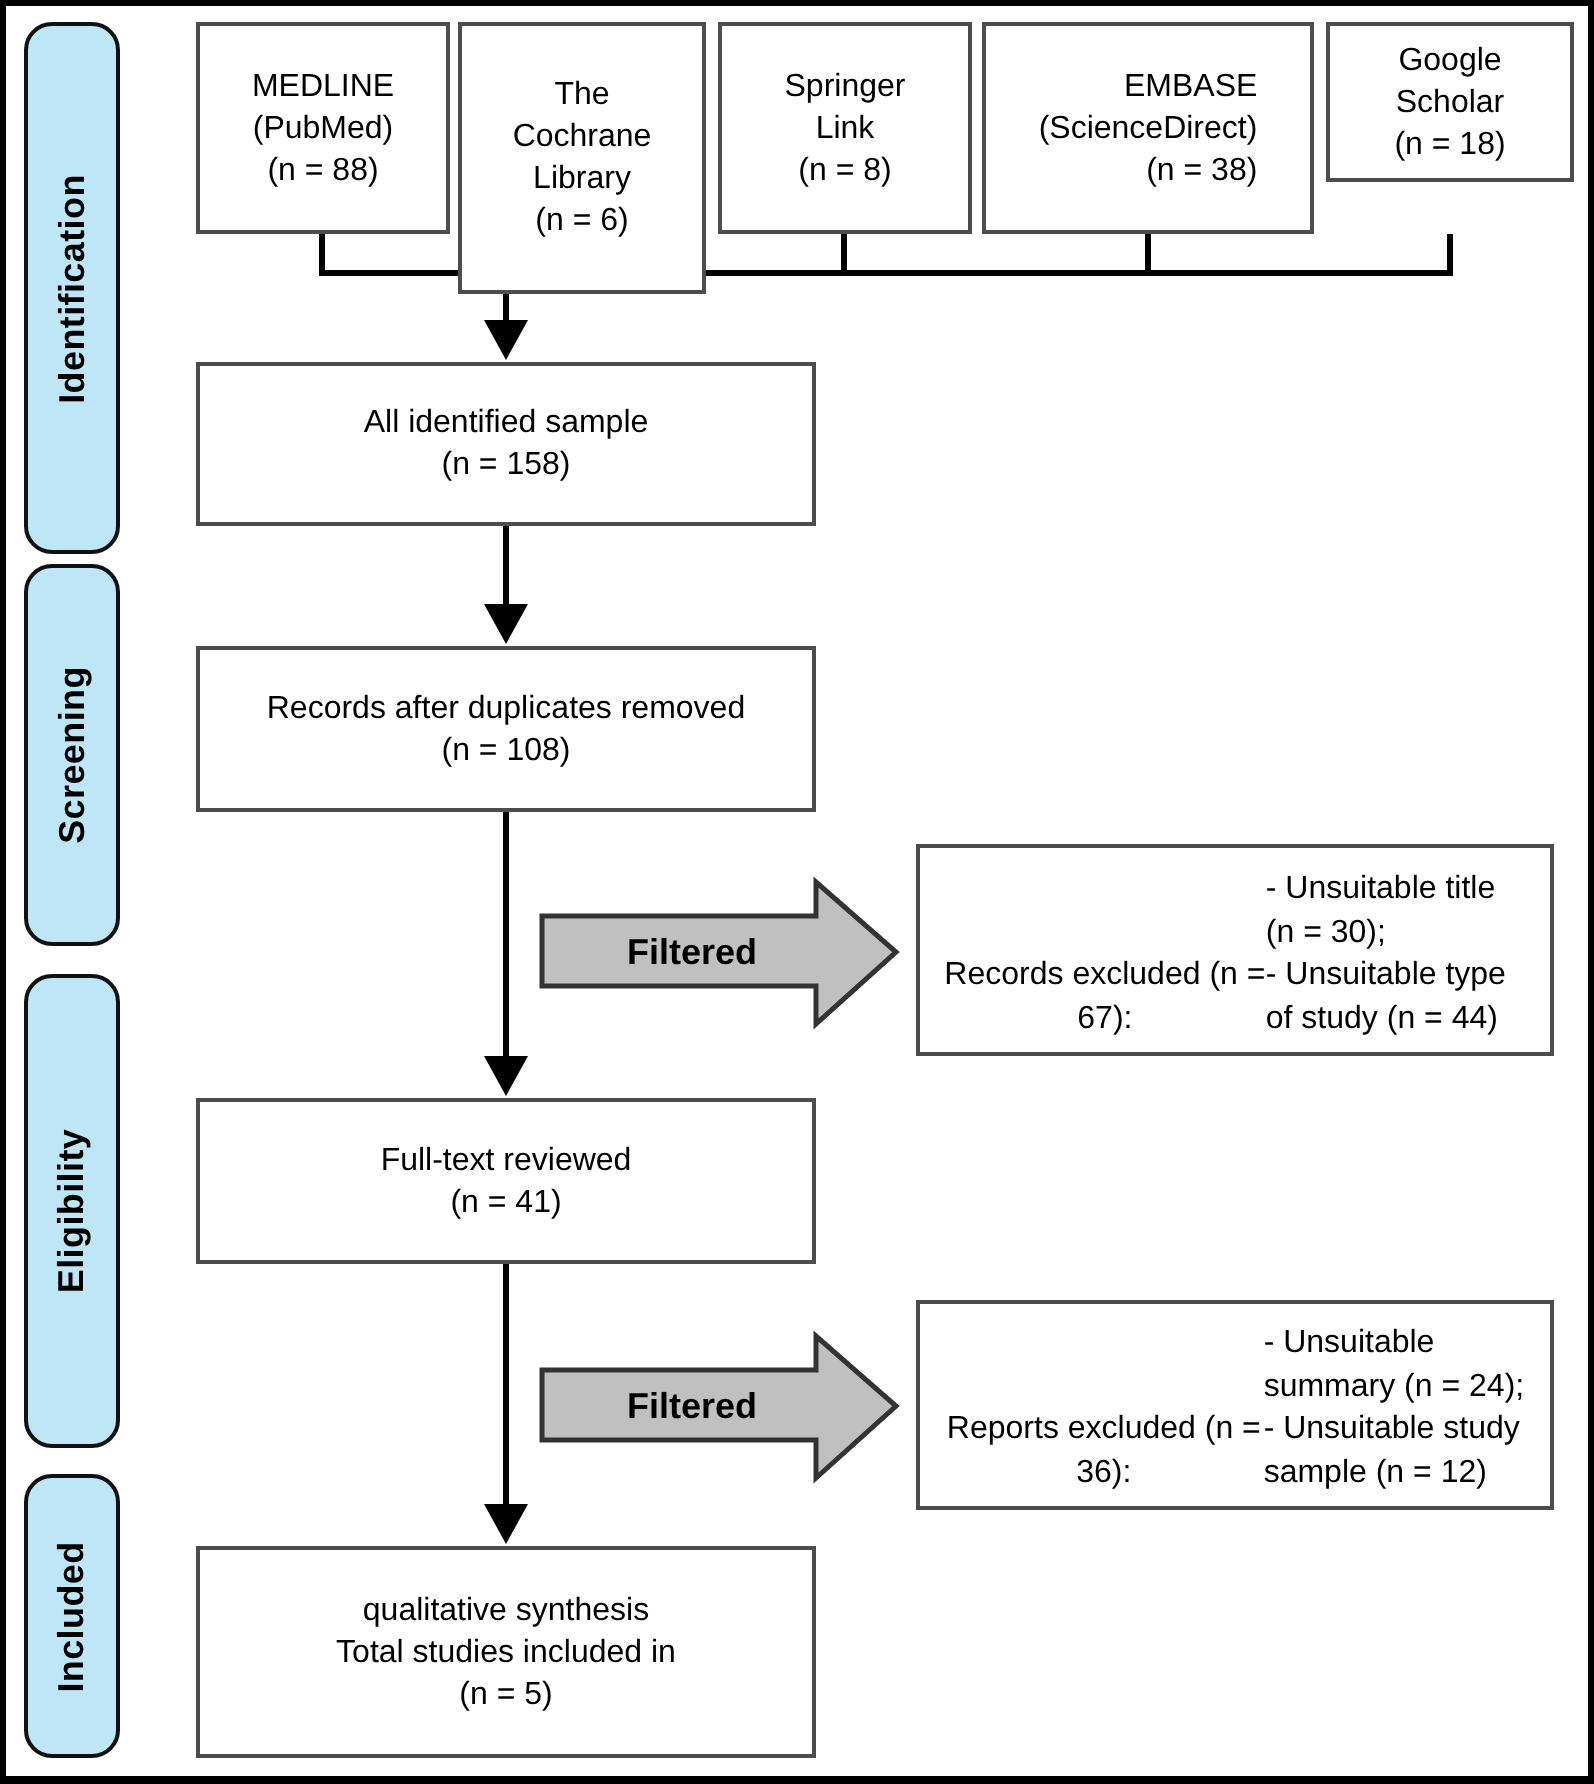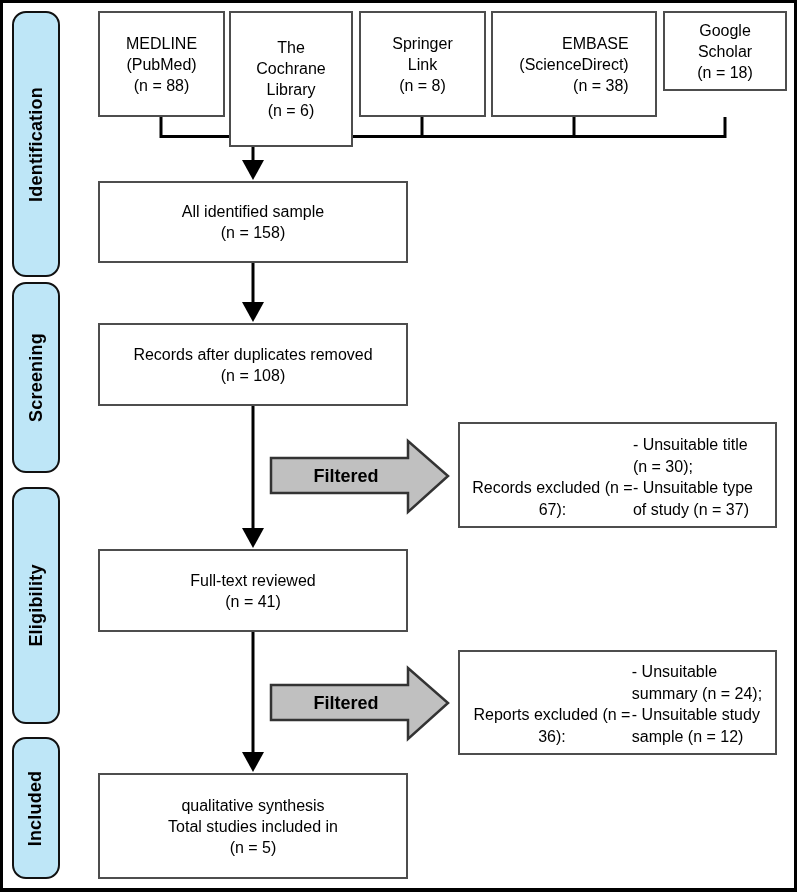--- a/index.html
+++ b/index.html
@@ -183,21 +183,21 @@
         <div class="ln">qualitative synthesis</div>
         <div class="ln">Total studies included in</div>
         <div class="ln">(n = 5)</div>
       </div>
   </div>
 
   <div class="excl" style="left:458px;top:422px;width:319px;height:106px;">
     <div class="title">Records excluded (n = 67):</div>
     <div class="items">
         <div class="ln">- Unsuitable title (n = 30);</div>
-        <div class="ln">- Unsuitable type of study (n = 37)</div>
+        <div class="ln">- Unsuitable type of study (n = 44)</div>
       </div>
   </div>
   <div class="excl" style="left:458px;top:650px;width:319px;height:105px;">
     <div class="title">Reports excluded (n = 36):</div>
     <div class="items">
         <div class="ln">- Unsuitable summary (n = 24);</div>
         <div class="ln">- Unsuitable study sample (n = 12)</div>
       </div>
   </div>
 

